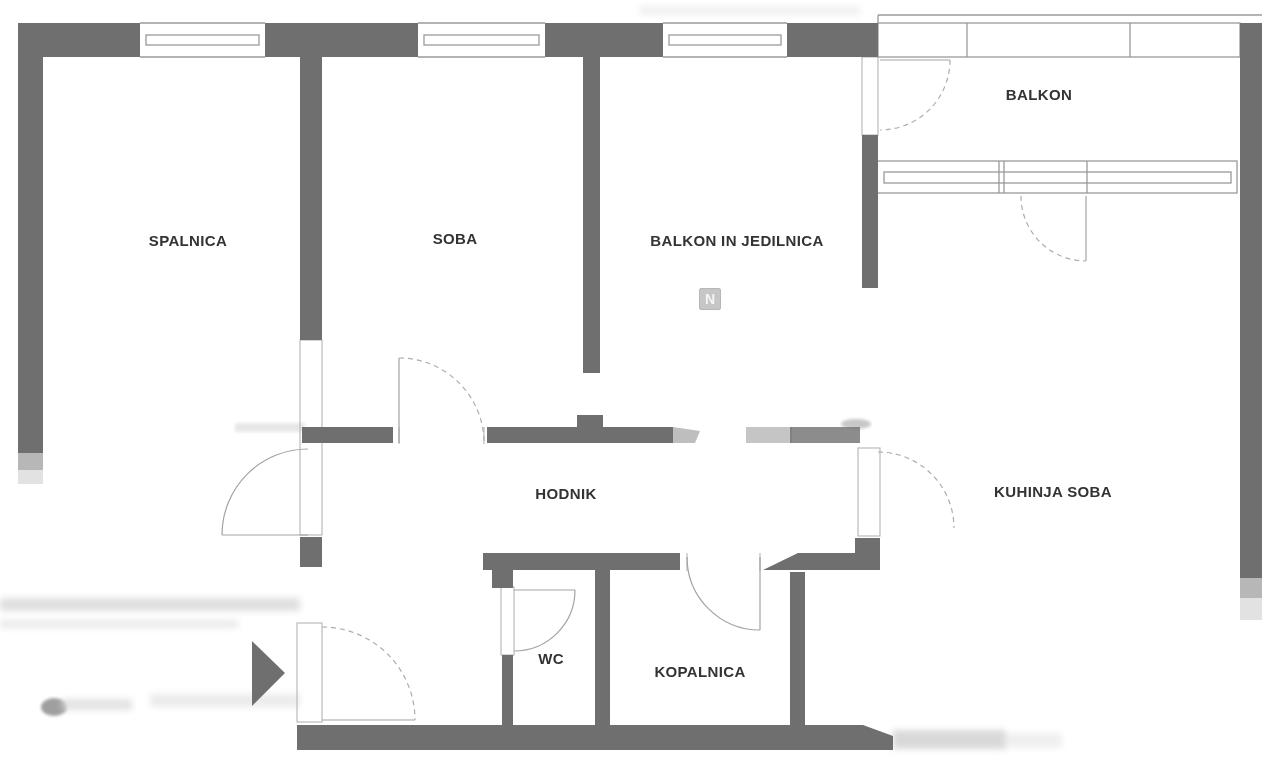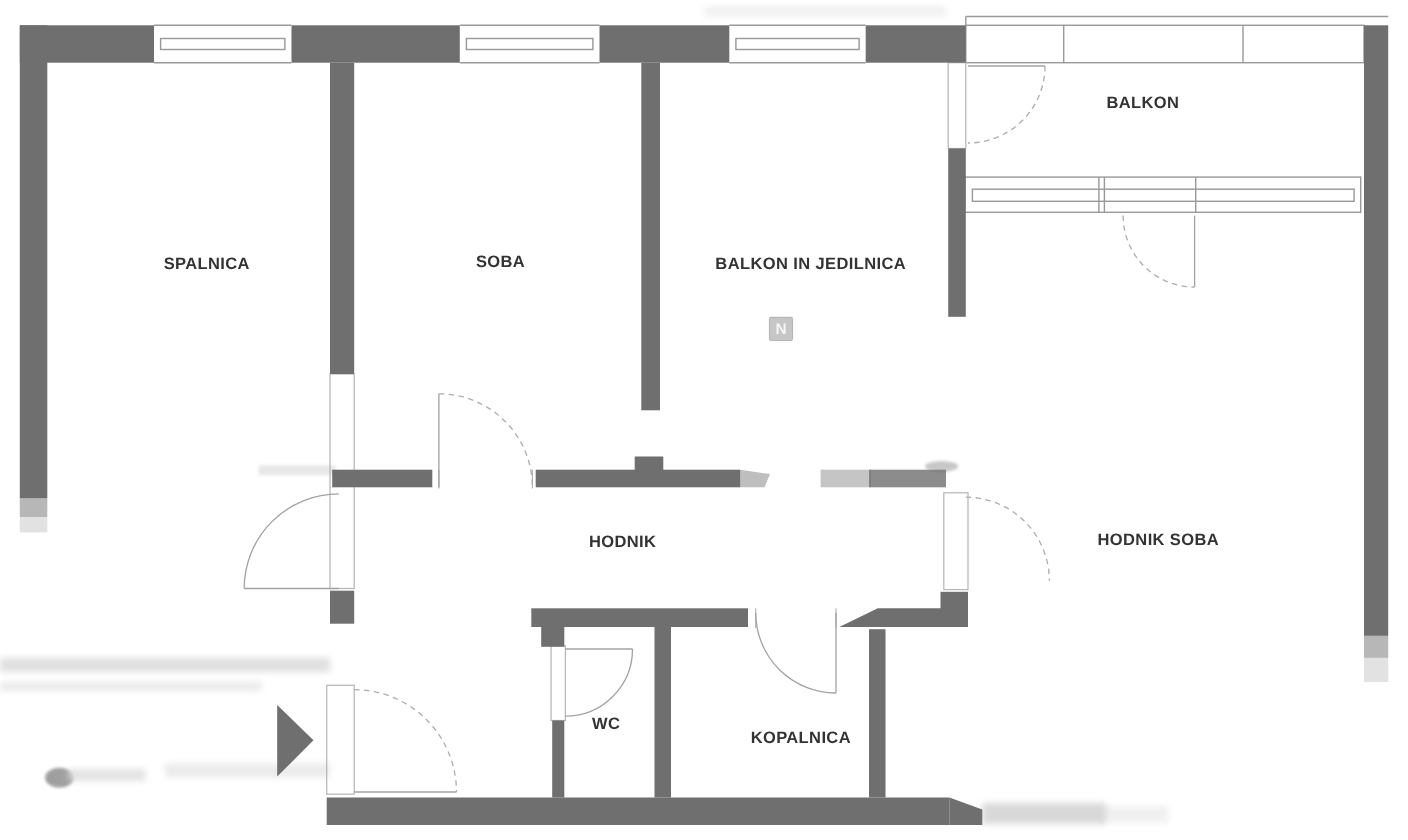--- a/index.html
+++ b/index.html
@@ -176,18 +176,18 @@
     </g>
 
     <polygon class="wall" points="252,641 285,673 252,706"></polygon>
   </svg>
 
   <div class="room-label" style="left:188px;top:240px">SPALNICA</div>
   <div class="room-label" style="left:455px;top:238px">SOBA</div>
   <div class="room-label" style="left:737px;top:240px">BALKON IN JEDILNICA</div>
   <div class="room-label" style="left:1039px;top:94px">BALKON</div>
   <div class="room-label" style="left:566px;top:493px">HODNIK</div>
-  <div class="room-label" style="left:1053px;top:491px">HODNIK SOBA</div>
+  <div class="room-label" style="left:1053px;top:491px">KUHINJA SOBA</div>
   <div class="room-label" style="left:551px;top:658px">WC</div>
-  <div class="room-label" style="left:728px;top:671px">KOPALNICA</div>
+  <div class="room-label" style="left:700px;top:671px">KOPALNICA</div>
 
   <div class="watermark">N</div>
 </div>
 
 </body></html>

